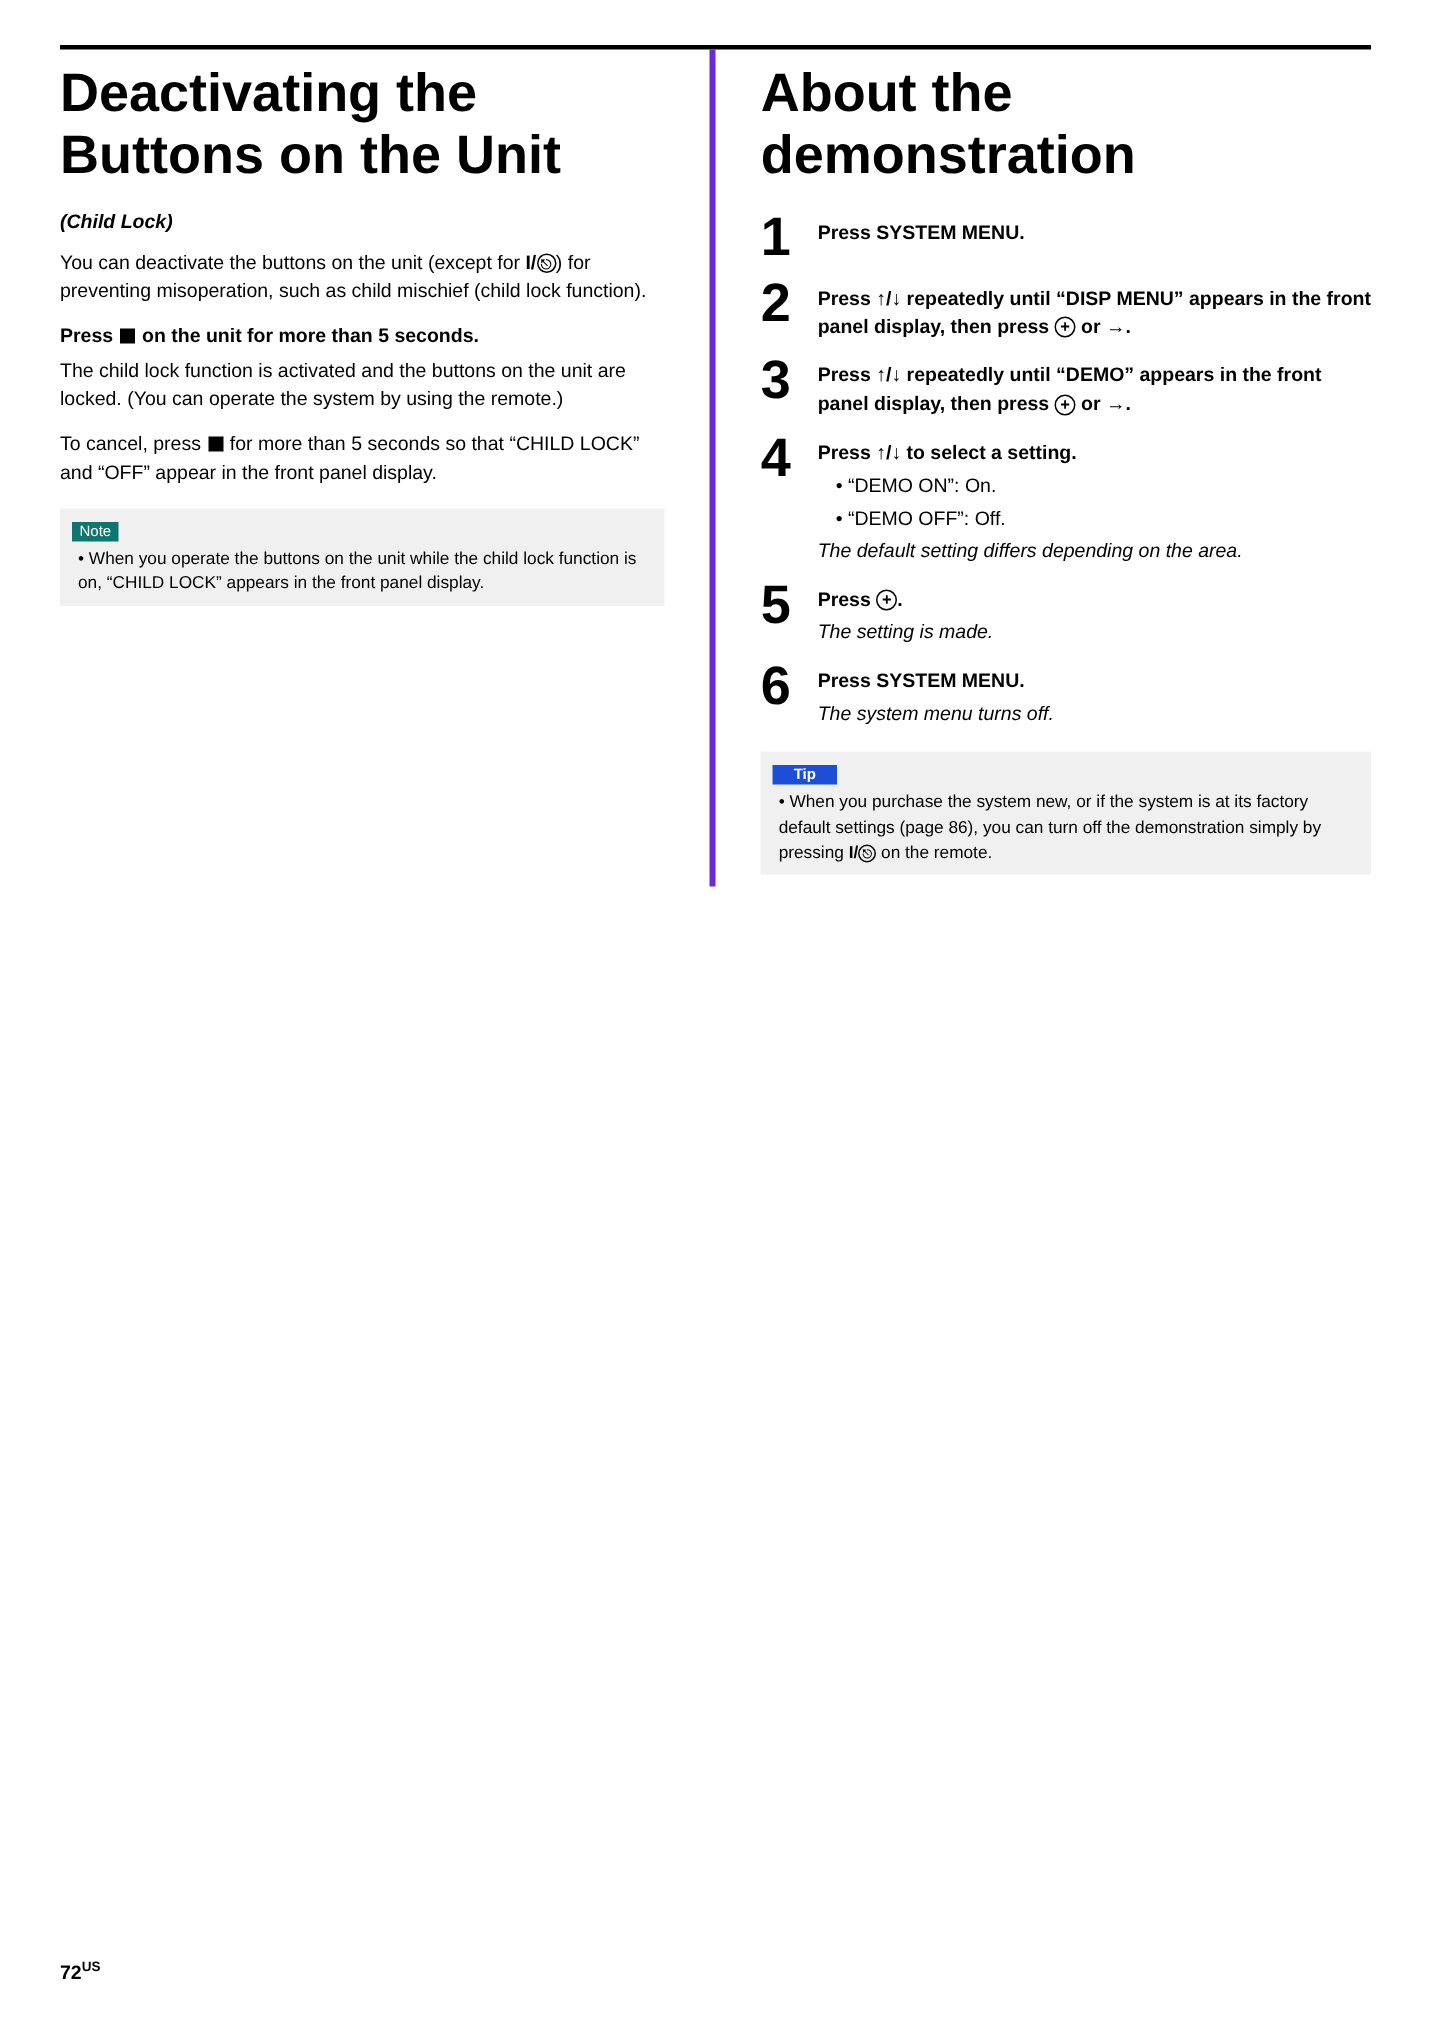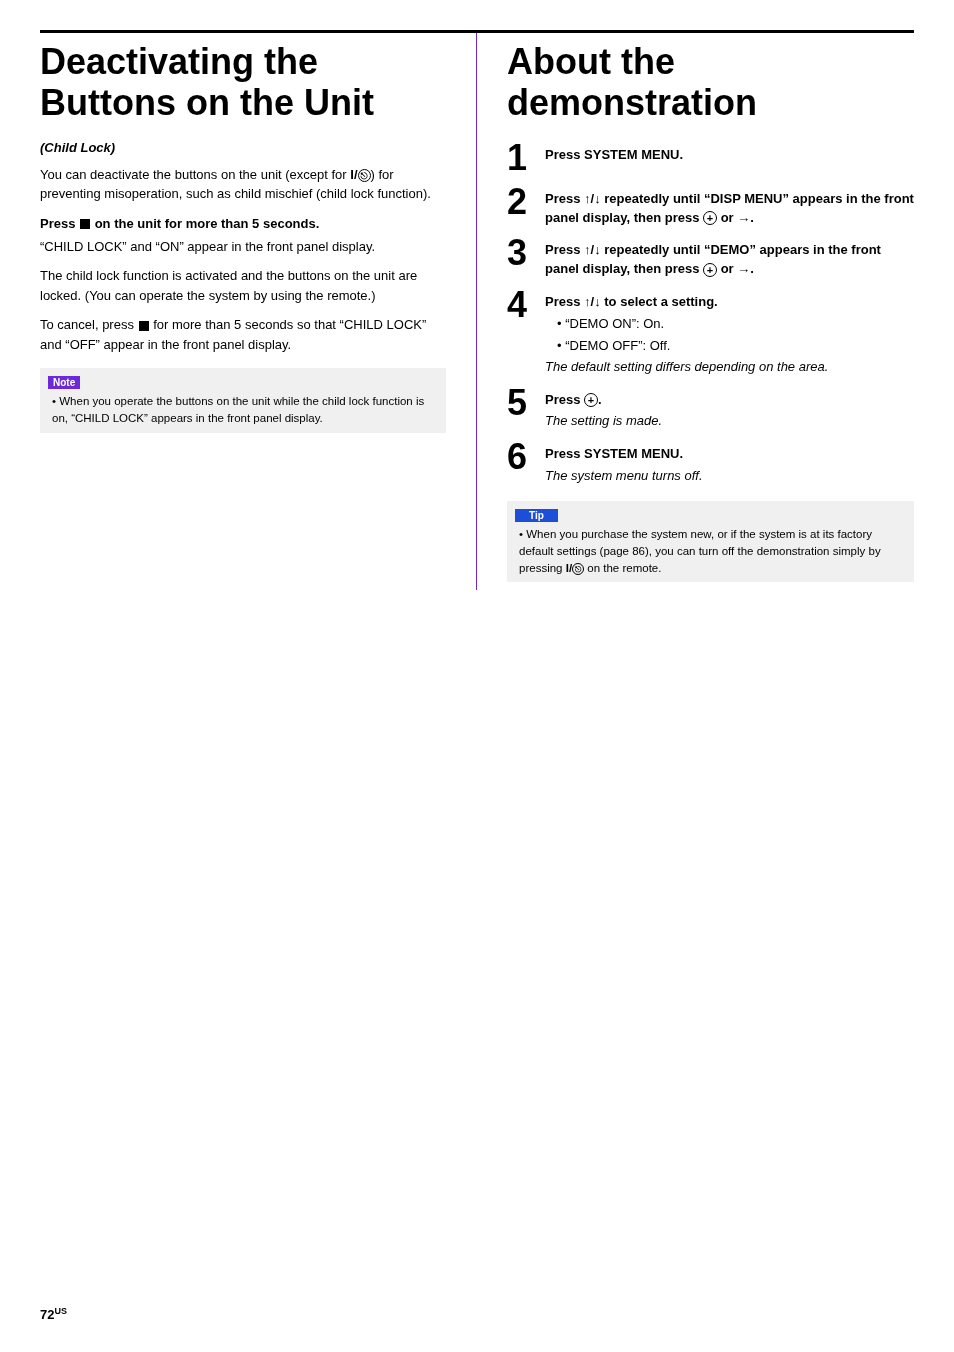--- a/index.html
+++ b/index.html
@@ -31,21 +31,21 @@
 
     .two-col {
       display: flex;
       gap: 0;
       width: 100%;
     }
 
     .left-col {
       width: 460px;
       padding-right: 30px;
-      border-right: 1px solid #6d28d9;
+      border-right: 4px solid #6d28d9;
     }
 
     .right-col {
       width: 460px;
       padding-left: 30px;
     }
 
     .section-title {
       font-size: 36px;
       font-weight: 900;
@@ -77,24 +77,24 @@
 
     .note-box {
       background: #f0f0f0;
       border: none;
       padding: 6px 8px;
       margin-top: 14px;
       margin-bottom: 8px;
     }
 
     .note-label {
-      background: #6d28d9;
+      background: #0f766e;
       color: white;
       font-size: 10px;
-      font-weight: bold;
+      font-weight: normal;
       padding: 1px 5px;
       display: inline-block;
       margin-bottom: 4px;
     }
 
     .tip-label {
       background: #1d4ed8;
       color: white;
       font-size: 10px;
       font-weight: bold;
@@ -192,21 +192,20 @@
       <div class="sub-heading">(Child Lock)</div>
 
       <p class="body-text">
         You can deactivate the buttons on the unit (except for <strong>I/</strong><span style="display:inline-block;width:13px;height:13px;border:1.5px solid #000;border-radius:50%;position:relative;vertical-align:middle;text-align:center;line-height:12px;font-size:9px;font-weight:bold;">⎋</span>) for preventing misoperation, such as child mischief (child lock function).
       </p>
 
       <div class="bold-heading">
         Press <span class="stop-icon"></span> on the unit for more than 5 seconds.
       </div>
 
-      <p class="body-text">“CHILD LOCK” and “ON” appear in the front panel display.</p>
       <p class="body-text">The child lock function is activated and the buttons on the unit are locked. (You can operate the system by using the remote.)</p>
       <p class="body-text">
         To cancel, press <span class="stop-icon"></span> for more than 5 seconds so that “CHILD LOCK” and “OFF” appear in the front panel display.
       </p>
 
       <div class="note-box">
         <div class="note-label">Note</div>
         <div class="note-text">
           • <span>When you operate the buttons on the unit while the child lock function is on, “CHILD LOCK” appears in the front panel display.</span>
         </div>

